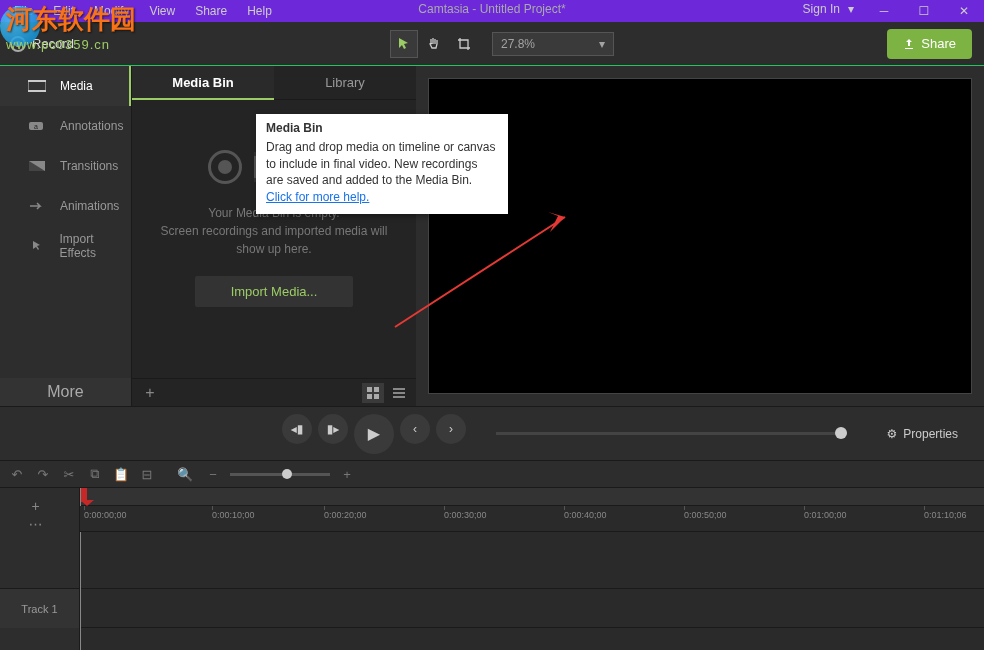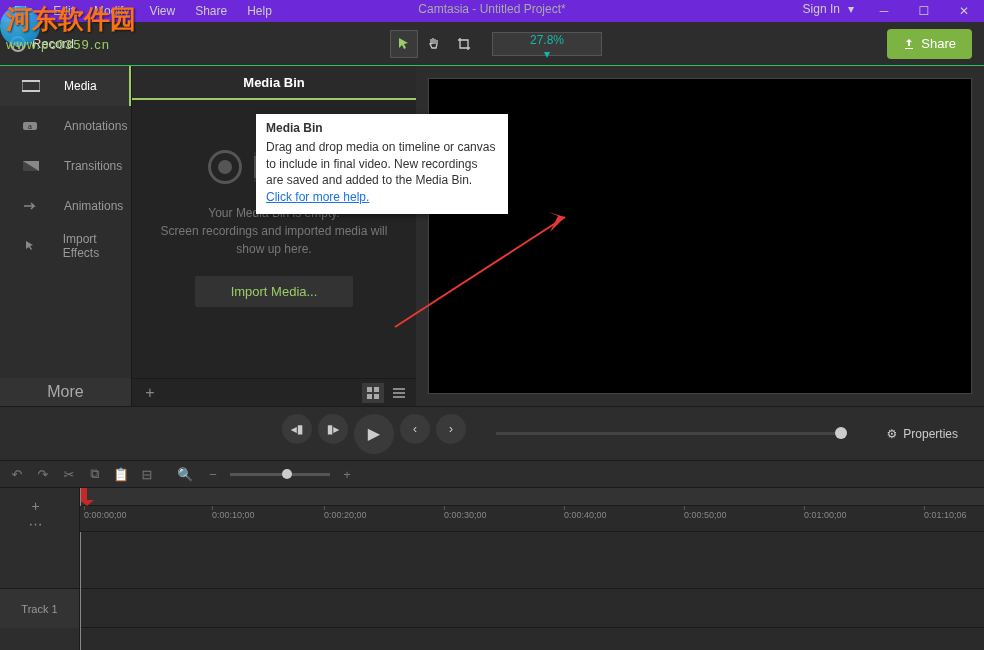--- a/index.html
+++ b/index.html
@@ -14,33 +14,33 @@
 .signin { position: absolute; right: 130px; top: 2px; color: #ccc; font-size: 12px; cursor: pointer; display: flex; align-items: center; gap: 8px; }
 
 
 .toolbar { height: 44px; background: #2d2d2d; display: flex; align-items: center; border-bottom: 1px solid #22c55e; position: relative; }
 .record-btn { display: flex; align-items: center; gap: 6px; color: #ddd; font-size: 13px; margin-left: 10px; cursor: pointer; }
 .record-circle { width: 16px; height: 16px; border: 2px solid #aaa; border-radius: 50%; position: relative; }
 .record-circle::after { content: ""; position: absolute; width: 6px; height: 6px; background: #aaa; border-radius: 50%; left: 3px; top: 3px; }
 .tool-cluster { position: absolute; left: 390px; display: flex; align-items: center; gap: 2px; }
 .tool-btn { width: 28px; height: 28px; display: flex; align-items: center; justify-content: center; cursor: pointer; color: #ccc; }
 .tool-btn.active { background: #3a3a3a; border: 1px solid #555; }
-.zoom-select { margin-left: 12px; width: 110px; height: 24px; background: #3a3a3a; border: 1px solid #555; color: #14b8a6; display: flex; align-items: center; padding: 0 8px; justify-content: space-between; cursor: pointer; font-size: 12px; flex-direction: column; }
+.zoom-select { margin-left: 12px; width: 122px; height: 24px; background: #3a3a3a; border: 1px solid #555; color: #a3a3a3; display: flex; align-items: center; padding: 0 8px; justify-content: space-between; cursor: pointer; font-size: 12px; }
 .share-btn { position: absolute; right: 12px; height: 30px; padding: 0 16px; background: #7cb342; color: #fff; border-radius: 4px; display: flex; align-items: center; gap: 6px; font-size: 13px; font-weight: 500; cursor: pointer; }
 
 
 .watermark { position: absolute; left: 6px; top: 2px; z-index: 10; pointer-events: none; }
 .watermark .zh { color: #f97316; font-weight: bold; font-size: 26px; text-shadow: 1px 1px 2px rgba(0,0,0,0.6); }
 .watermark .url { color: #9ccc65; font-size: 13px; letter-spacing: 1px; }
 .watermark-logo { position: absolute; left: 0; top: 6px; width: 40px; height: 40px; background: radial-gradient(circle at 30% 30%, #4fc3f7, #0288d1); border-radius: 50%; opacity: 0.85; z-index: 9; }
 
 
 .main { display: flex; height: 340px; }
 .sidebar { width: 132px; background: #2d2d2d; border-right: 1px solid #1a1a1a; display: flex; flex-direction: column; }
-.side-item { height: 40px; display: flex; align-items: center; gap: 24px; padding-left: 22px; color: #999; font-size: 12px; cursor: pointer; }
+.side-item { height: 40px; display: flex; align-items: center; gap: 14px; padding-left: 28px; color: #999; font-size: 12px; cursor: pointer; }
 .side-item.active { color: #fff; border-right: 2px solid #9ccc65; background: #333; }
 .side-item .icon { width: 18px; height: 14px; display: flex; align-items: center; justify-content: center; }
 .side-more { margin-top: auto; height: 28px; background: #333; display: flex; align-items: center; justify-content: center; color: #aaa; font-size: 16px; cursor: pointer; }
 
 .bin-panel { width: 284px; background: #242424; display: flex; flex-direction: column; position: relative; }
 .tabs { height: 34px; display: flex; }
 .tab { flex: 1; display: flex; align-items: center; justify-content: center; color: #999; font-size: 13px; cursor: pointer; border-bottom: 1px solid #1a1a1a; }
 .tab.active { color: #fff; font-weight: bold; background: #2a2a2a; border-bottom: 2px solid #9ccc65; }
 .bin-body { flex: 1; display: flex; flex-direction: column; align-items: center; padding-top: 50px; text-align: center; color: #666; }
 .bin-icons { display: flex; gap: 12px; margin-bottom: 20px; }
@@ -211,20 +211,21 @@
           </svg>
         </span>
       <span>Import Effects</span>
     </div>
     <div class="side-more">More</div>
   </div>
 
   <div class="bin-panel">
     <div class="tabs">
       <div class="tab active">Media Bin</div>
+      <div class="tab">Library</div>
     </div>
     <div class="bin-body">
       <div class="bin-icons">
         <div class="bin-ico-rec"></div>
         <div class="bin-ico-film"></div>
         <div class="bin-ico-img"></div>
       </div>
       <div class="empty-text">Your Media Bin is empty.</div>
       <div class="empty-text">Screen recordings and imported media will show up here.</div>
       <div class="import-btn">Import Media...</div>

